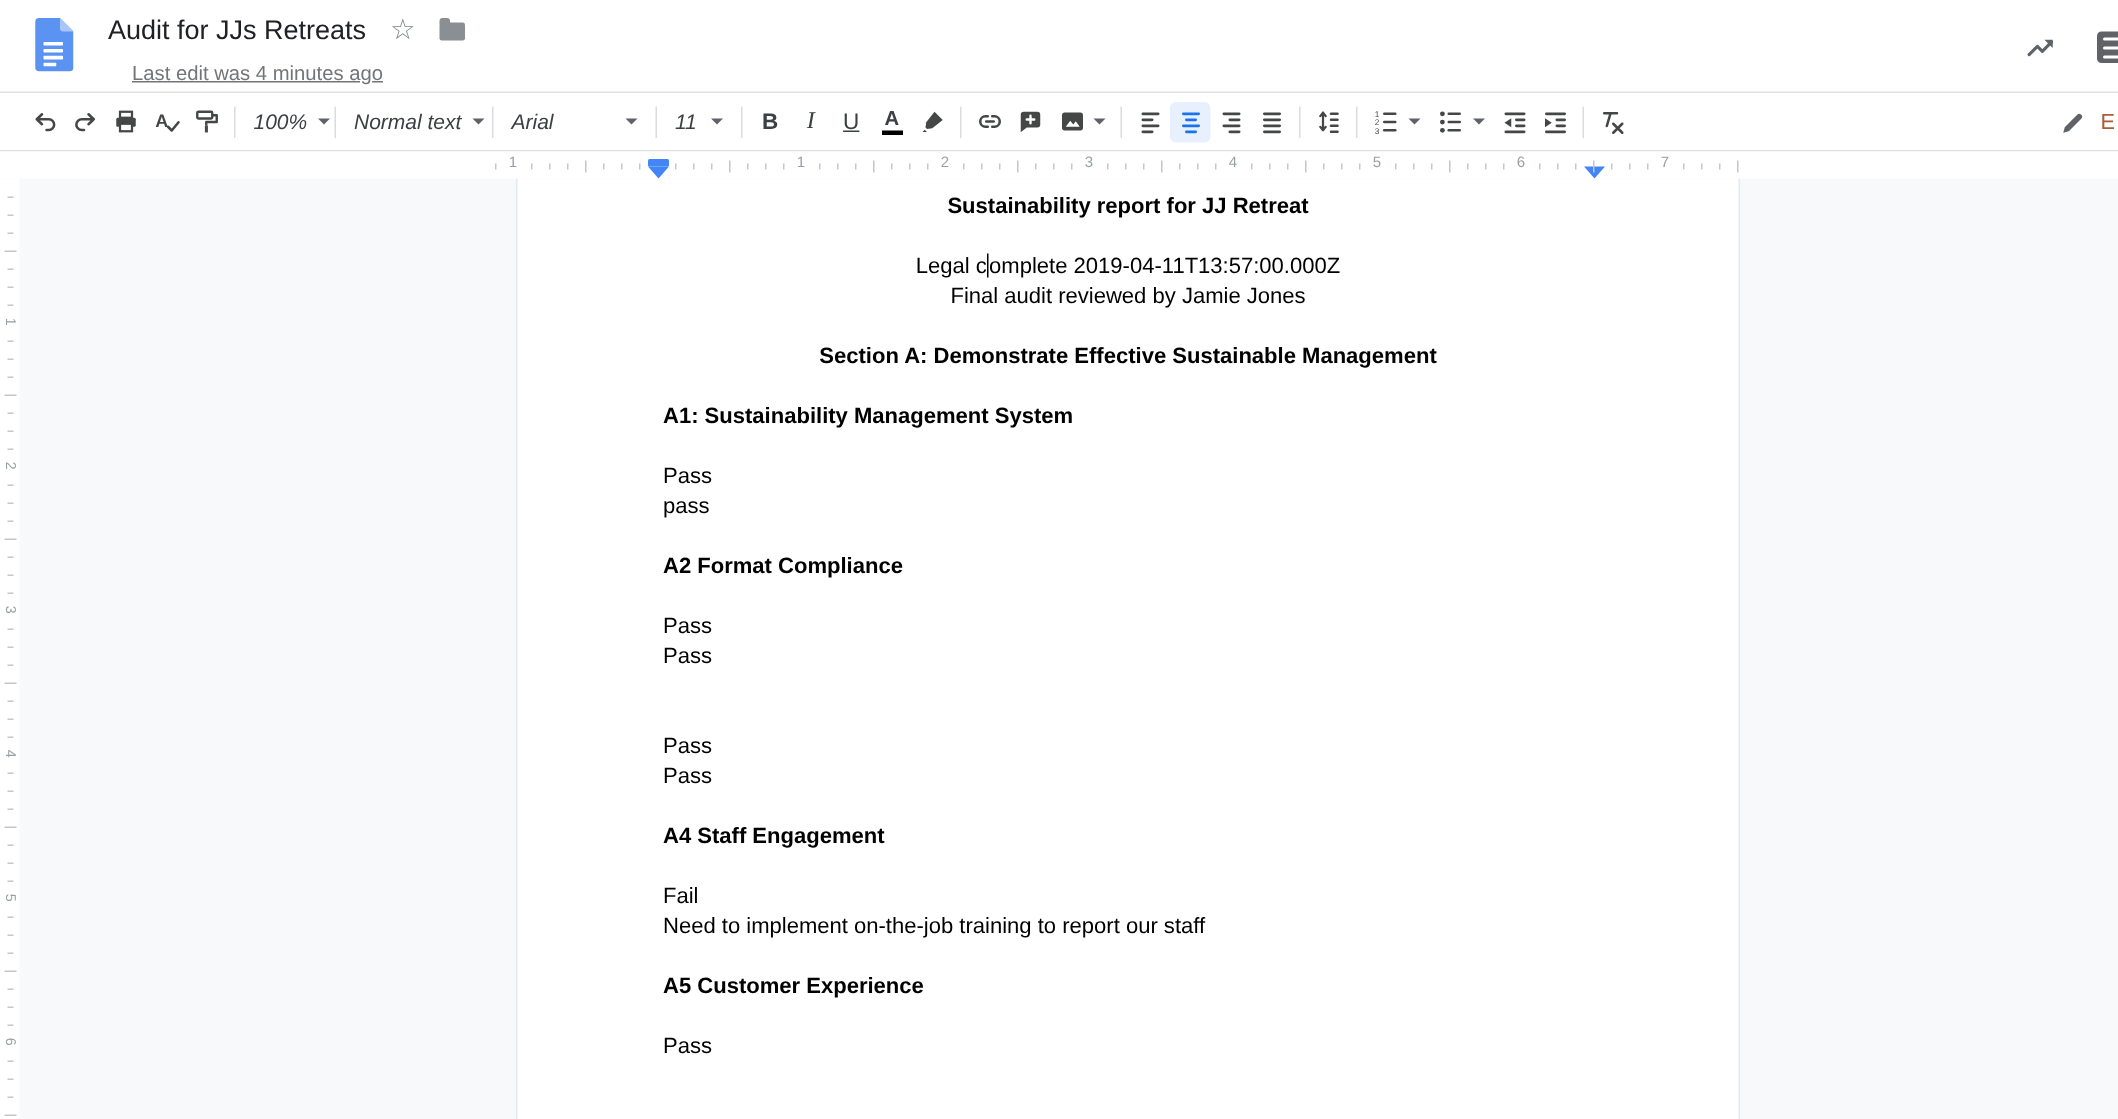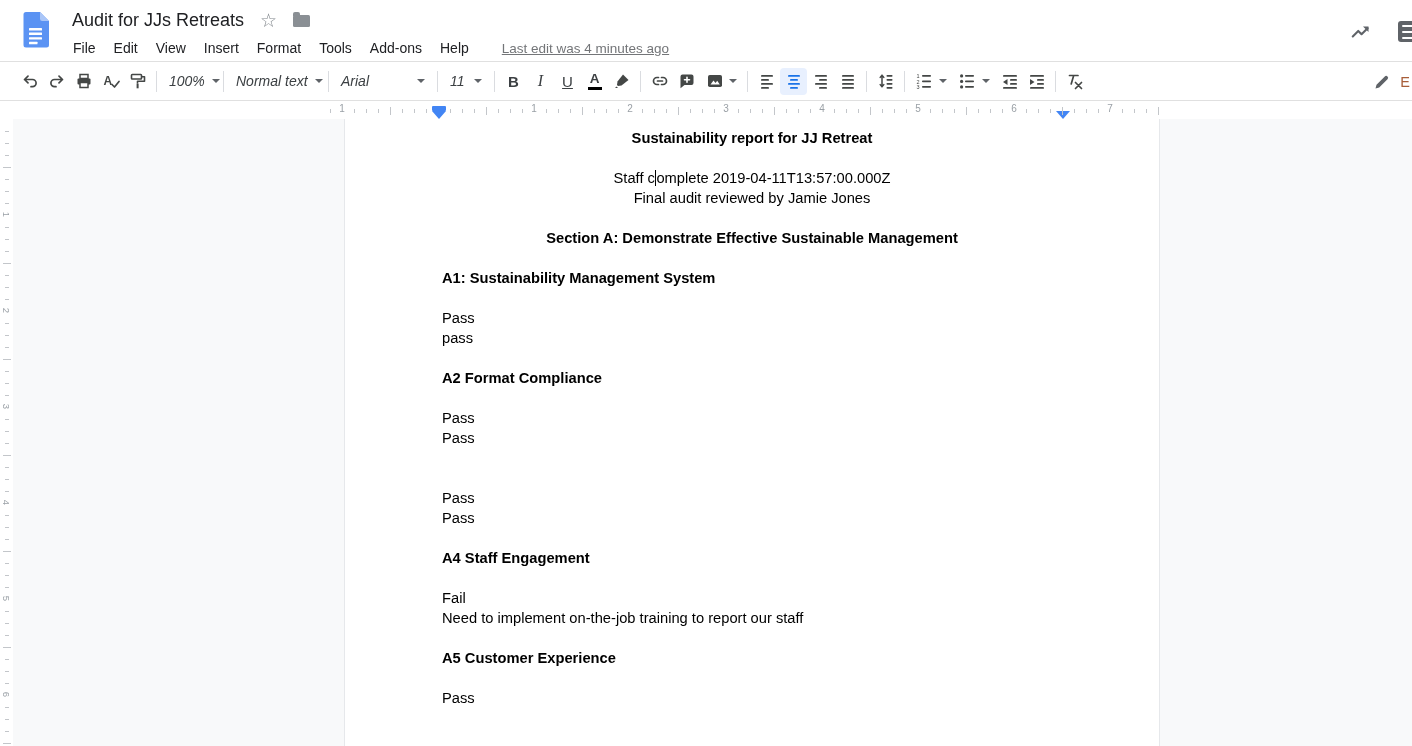--- a/index.html
+++ b/index.html
@@ -94,30 +94,20 @@
         </g>
       </svg>
     </div>
     <div class="head-main">
       <div class="title-row">
         <span class="doc-title">Audit for JJs Retreats</span>
         <span class="star">☆</span>
         <span class="folder"></span>
       </div>
       <div class="menu-row">
-        <span class="menu-container" style="display:flex">
-            <span class="menu-item">File</span>
-            <span class="menu-item">Edit</span>
-            <span class="menu-item">View</span>
-            <span class="menu-item">Insert</span>
-            <span class="menu-item">Format</span>
-            <span class="menu-item">Tools</span>
-            <span class="menu-item">Add-ons</span>
-            <span class="menu-item">Help</span>
-          </span>
         <span class="last-edit">Last edit was 4 minutes ago</span>
       </div>
     </div>
     <div class="head-icons">
       <div class="insights">
         <svg width="22" height="22" viewBox="0 0 20 20">
           <path d="M2.5 14 L7.5 9 L10.5 12 L16 6.5" stroke="#5f6368" stroke-width="1.9" fill="none" stroke-linecap="round" stroke-linejoin="round"></path>
           <polygon points="16.8,5 16.8,10 11.8,5" fill="#5f6368"></polygon>
         </svg>
       </div>
@@ -455,21 +445,21 @@
         <div class="vnum" style="top: 186px;">2</div>
         <div class="vnum" style="top: 282px;">3</div>
         <div class="vnum" style="top: 378px;">4</div>
         <div class="vnum" style="top: 474px;">5</div>
         <div class="vnum" style="top: 570px;">6</div>
       </div>
     <div class="page">
       <div class="content">
           <div class="doc-line b c">Sustainability report for JJ Retreat</div>
           <div class="doc-line c"></div>
-          <div class="doc-line c"><span>Staff c</span><span class="caret"></span><span>omplete 2019-04-11T13:57:00.000Z</span></div>
+          <div class="doc-line c"><span>Legal c</span><span class="caret"></span><span>omplete 2019-04-11T13:57:00.000Z</span></div>
           <div class="doc-line c">Final audit reviewed by Jamie Jones</div>
           <div class="doc-line c"></div>
           <div class="doc-line b c">Section A: Demonstrate Effective Sustainable Management</div>
           <div class="doc-line"></div>
           <div class="doc-line b">A1: Sustainability Management System</div>
           <div class="doc-line"></div>
           <div class="doc-line">Pass</div>
           <div class="doc-line">pass</div>
           <div class="doc-line"></div>
           <div class="doc-line b">A2 Format Compliance</div>

